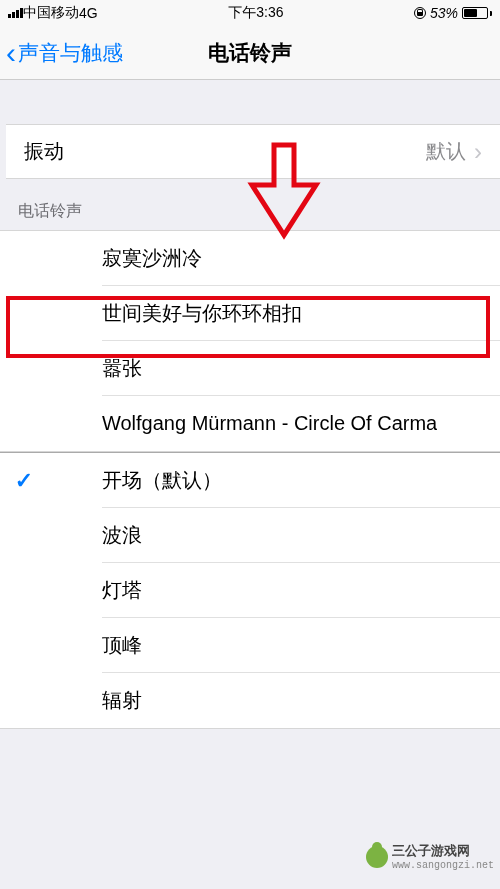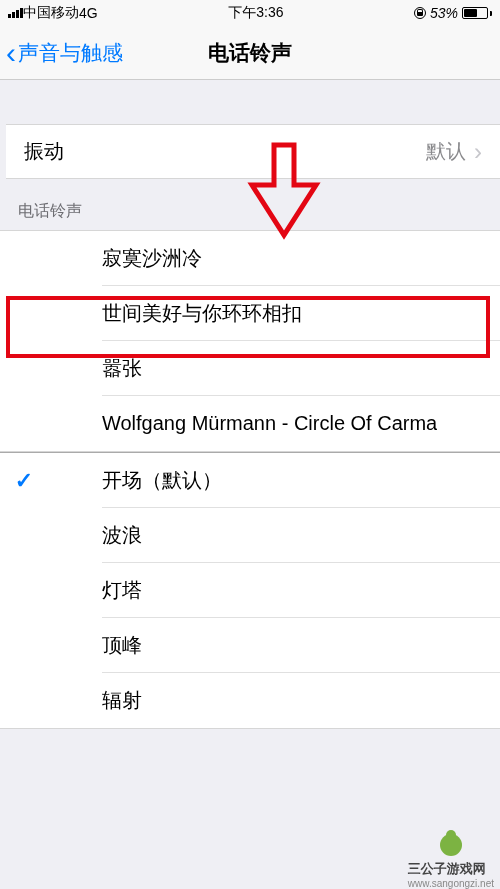--- a/index.html
+++ b/index.html
@@ -185,27 +185,26 @@
       border: 4px solid #e30613;
       pointer-events: none;
     }
     .arrow-annotation {
       position: absolute;
       pointer-events: none;
     }
     .watermark {
       position: absolute;
       right: 6px;
-      bottom: 0;
+      bottom: 18px;
       display: flex;
       align-items: center;
       gap: 4px;
       font-size: 14px;
       color: #5a5a5a;
-      flex-direction: column;
     }
     .watermark-logo {
       width: 22px;
       height: 22px;
       background: #7cb342;
       border-radius: 50%;
       position: relative;
     }
     .watermark-logo::before {
       content: "";
@@ -357,15 +356,15 @@
 <div class="highlight-box" style="left:6px;top:296px;width:484px;height:62px;"></div>
 
 <svg class="arrow-annotation" style="left:244px;top:140px;" width="80" height="100" viewBox="0 0 80 100">
   <path d="M 30 5 L 50 5 L 50 45 L 72 45 L 40 95 L 8 45 L 30 45 Z" fill="none" stroke="#e30613" stroke-width="5" stroke-linejoin="miter"></path>
 </svg>
 
 <div class="watermark">
   <div class="watermark-logo"></div>
   <div>
     <div style="font-size:13px;font-weight:600;color:#444;">三公子游戏网</div>
-    <div style="font-size:10px;color:#888;">www.sangongzi.net</div>
+    <div style="font-size:10px;color:#888;font-family:Liberation Mono, monospace;">www.sangongzi.net</div>
   </div>
 </div>
 
 </body></html>

